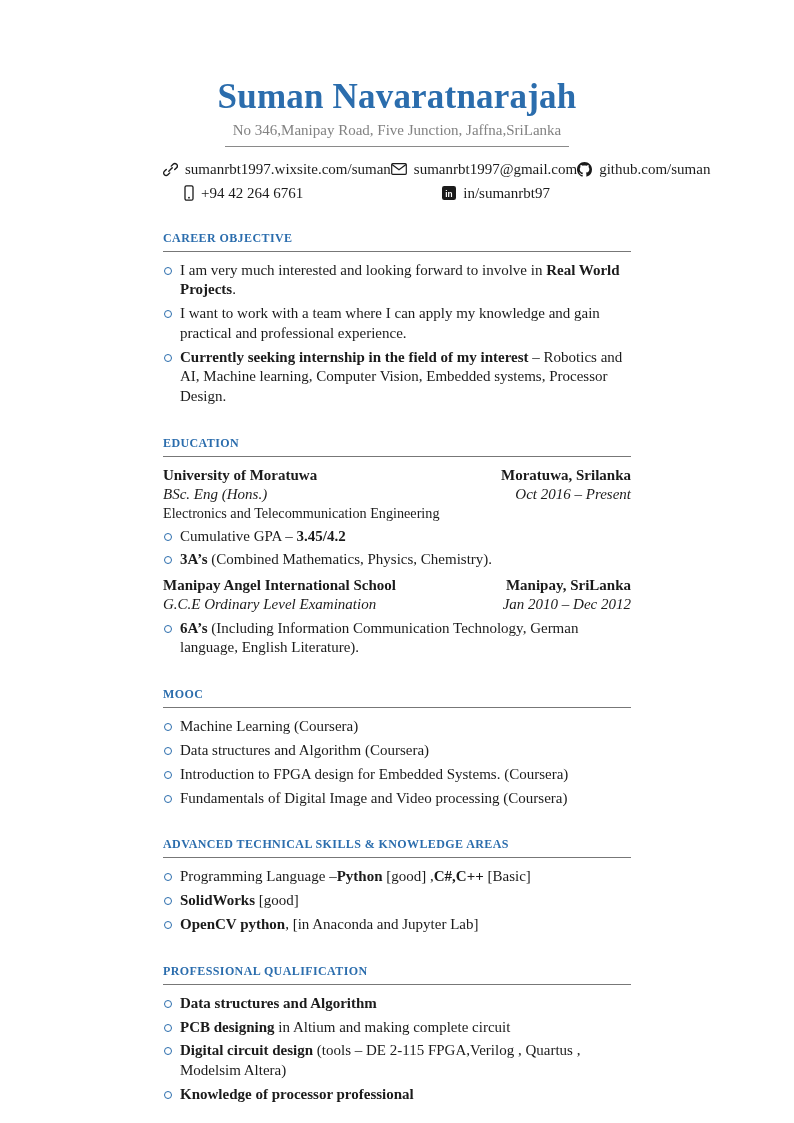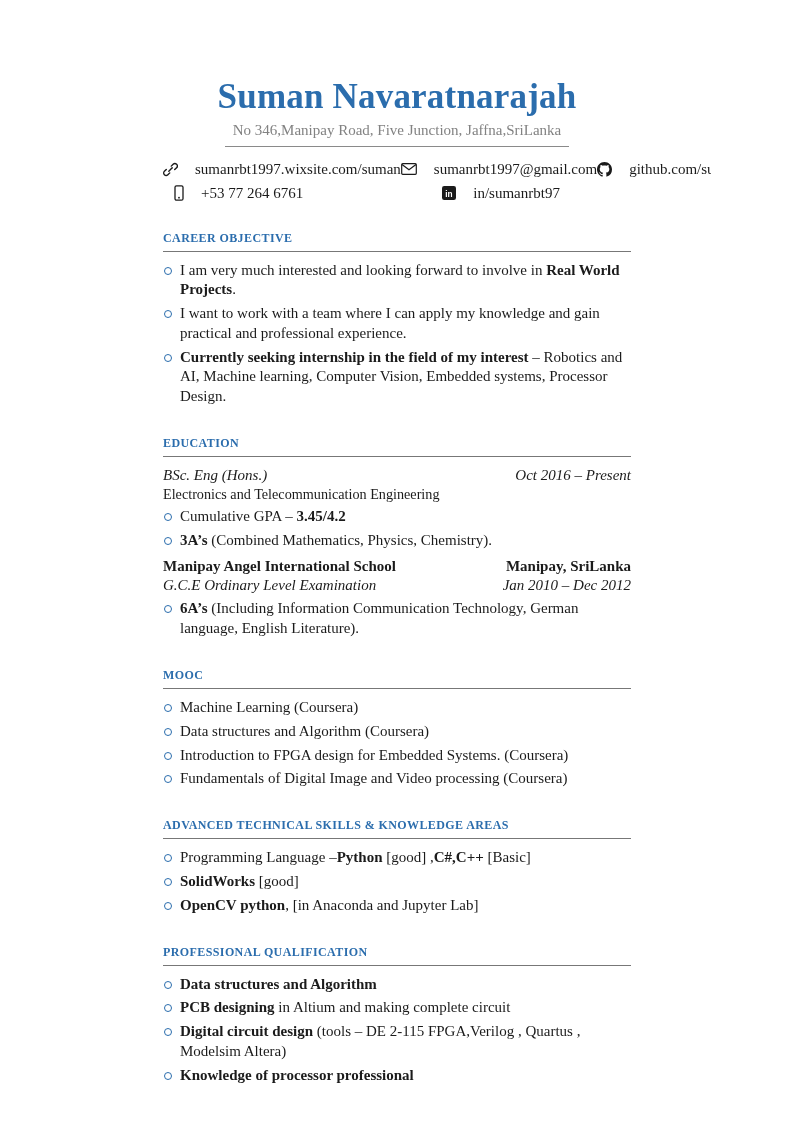--- a/index.html
+++ b/index.html
@@ -15,21 +15,21 @@
     color: var(--accent, #2b6dad); letter-spacing: 0.2px;
   }
   .address {
     display: inline-block; margin-top: 5px; padding: 0 8px 7px 8px;
     font-size: 15px; color: #828282; border-bottom: 1px solid #8a8a8a;
   }
   .contact-rows { margin-top: 14px; font-size: 15px; }
   .contact-row { display: flex; align-items: center; }
   .contact-row.r1 { justify-content: space-between; }
   .contact-row.r2 { justify-content: center; gap: 95px; margin-top: 7px; padding-right: 60px; }
-  .contact-item { display: inline-flex; align-items: center; gap: 17px; white-space: nowrap; }
+  .contact-item { display: inline-flex; align-items: center; gap: 7px; white-space: nowrap; }
   .contact-item svg { display: block; }
   
   .section { margin-top: 29px; text-align: left; }
   .section-title {
     margin: 0 0 9px 0; padding-bottom: 5px; font-size: 12px; font-weight: bold;
     color: var(--accent, #2b6dad); letter-spacing: 0.4px;
     border-bottom: 1px solid #777777;
   }
   .bullet-item { display: flex; margin: 4px 0; font-size: 15px; line-height: 1.32; }
   .bullet-marker {
@@ -83,21 +83,21 @@
           </span>
         </div>
       <div class="contact-row r2" id="contact-row-2">
           <span class="contact-item">
             <span style="display: inline-flex;">
               <svg width="10" height="16" viewBox="0 0 10 16" fill="none" stroke="#1b1b1b" stroke-width="1.3">
                 <rect x="1" y="0.8" width="8" height="14.4" rx="1.5"></rect>
                 <circle cx="5" cy="12.7" r="0.9" fill="#1b1b1b" stroke="none"></circle>
               </svg>
             </span>
-            <span>+53 77 264 6761</span>
+            <span>+94 42 264 6761</span>
           </span>
           <span class="contact-item">
             <span style="display: inline-flex; padding-left: 44px;">
               <svg width="14" height="14" viewBox="0 0 16 16">
                 <rect width="16" height="16" rx="2.5" fill="#1b1b1b"></rect>
                 <text x="8" y="12" font-size="9.5" font-weight="bold" fill="#ffffff" text-anchor="middle" font-family="Liberation Sans, sans-serif">in</text>
               </svg>
             </span>
             <span>in/sumanrbt97</span>
           </span>
@@ -115,20 +115,24 @@
           <span class="bullet-marker"></span>
           <span class="bullet-text"><span>I want to work with a team where I can apply my knowledge and gain practical and professional experience.</span></span>
         </div>
         <div class="bullet-item">
           <span class="bullet-marker"></span>
           <span class="bullet-text"><span class="b">Currently seeking internship in the field of my interest</span><span> – Robotics and AI, Machine learning, Computer Vision, Embedded systems, Processor Design.</span></span>
         </div>
       </section>
       <section class="section">
         <h2 class="section-title">EDUCATION</h2>
+        <div class="edu-row bold">
+          <span>University of Moratuwa</span>
+          <span>Moratuwa, Srilanka</span>
+        </div>
         <div class="edu-row italic">
           <span>BSc. Eng (Hons.)</span>
           <span>Oct 2016 – Present</span>
         </div>
         <div class="edu-row plain">
           <span>Electronics and Telecommunication Engineering</span>
           <span></span>
         </div>
         <div class="bullet-item">
           <span class="bullet-marker"></span>

